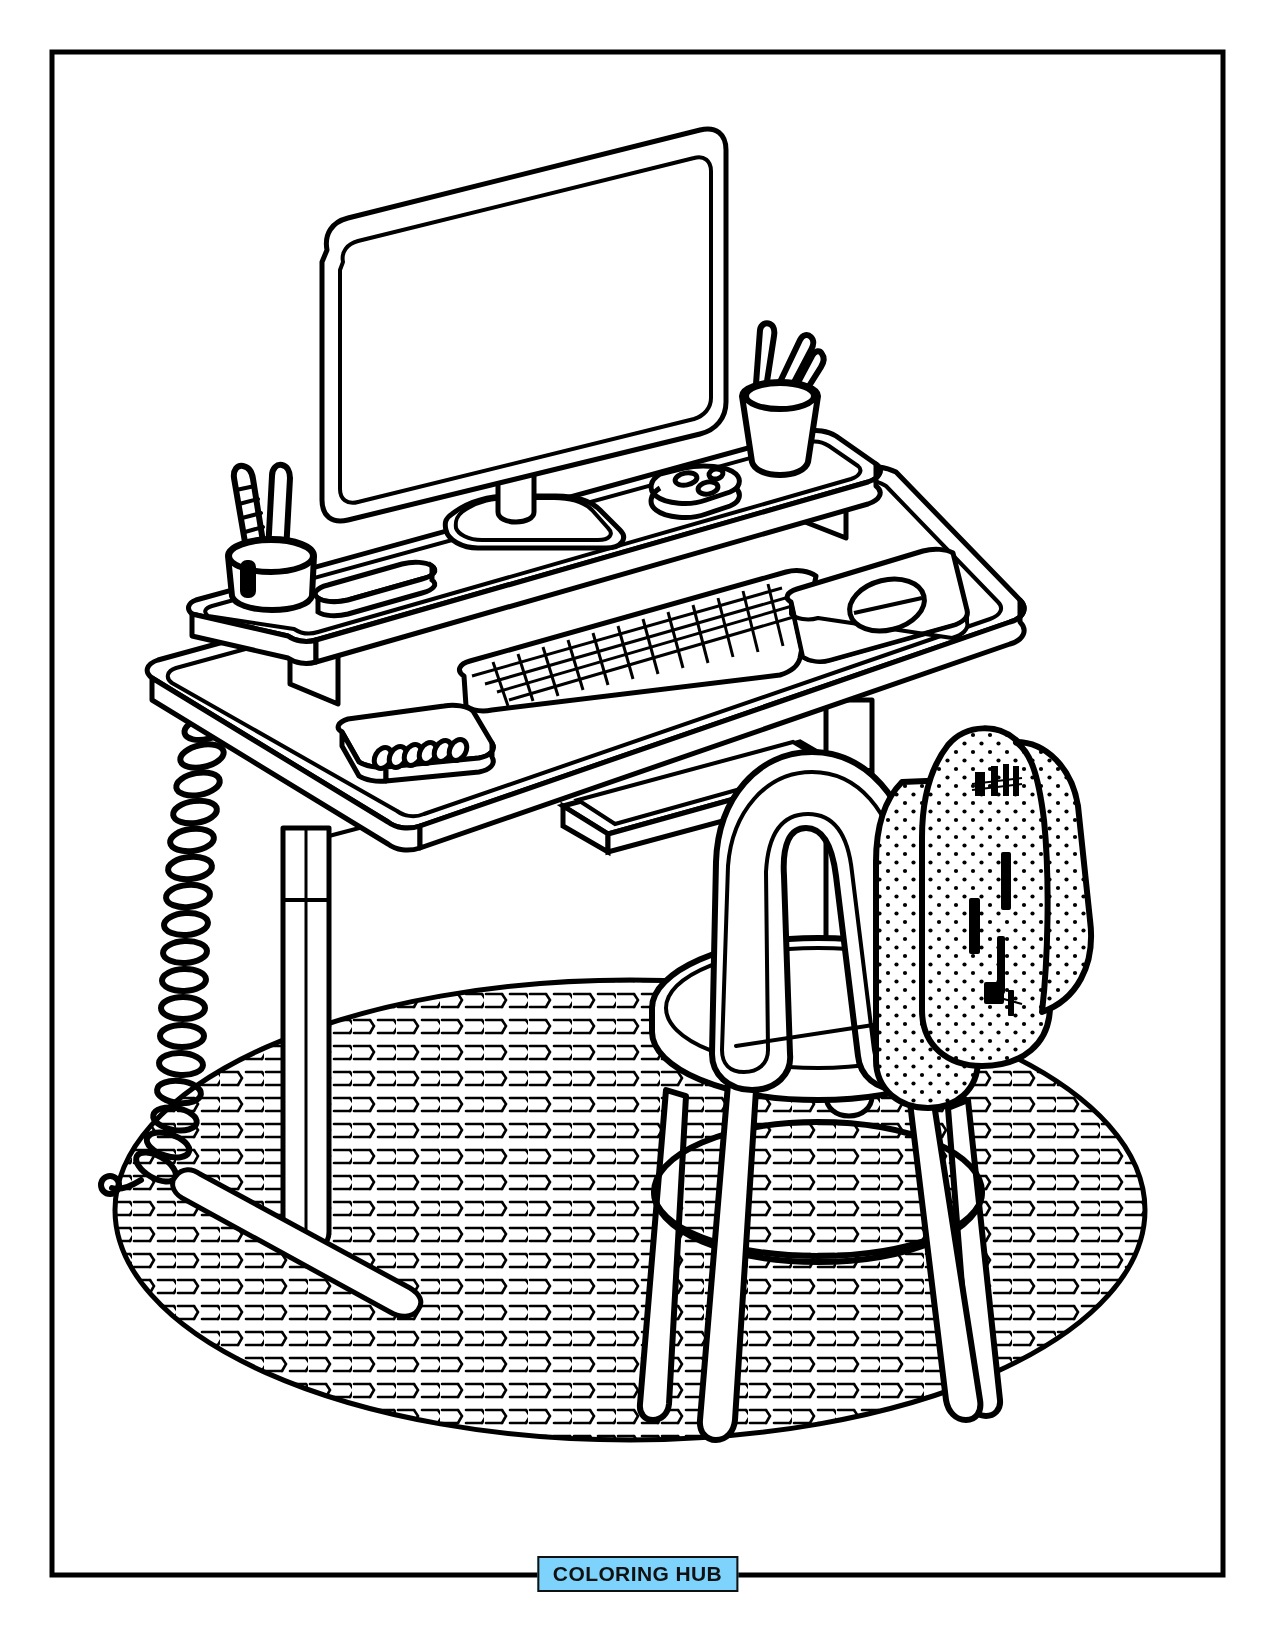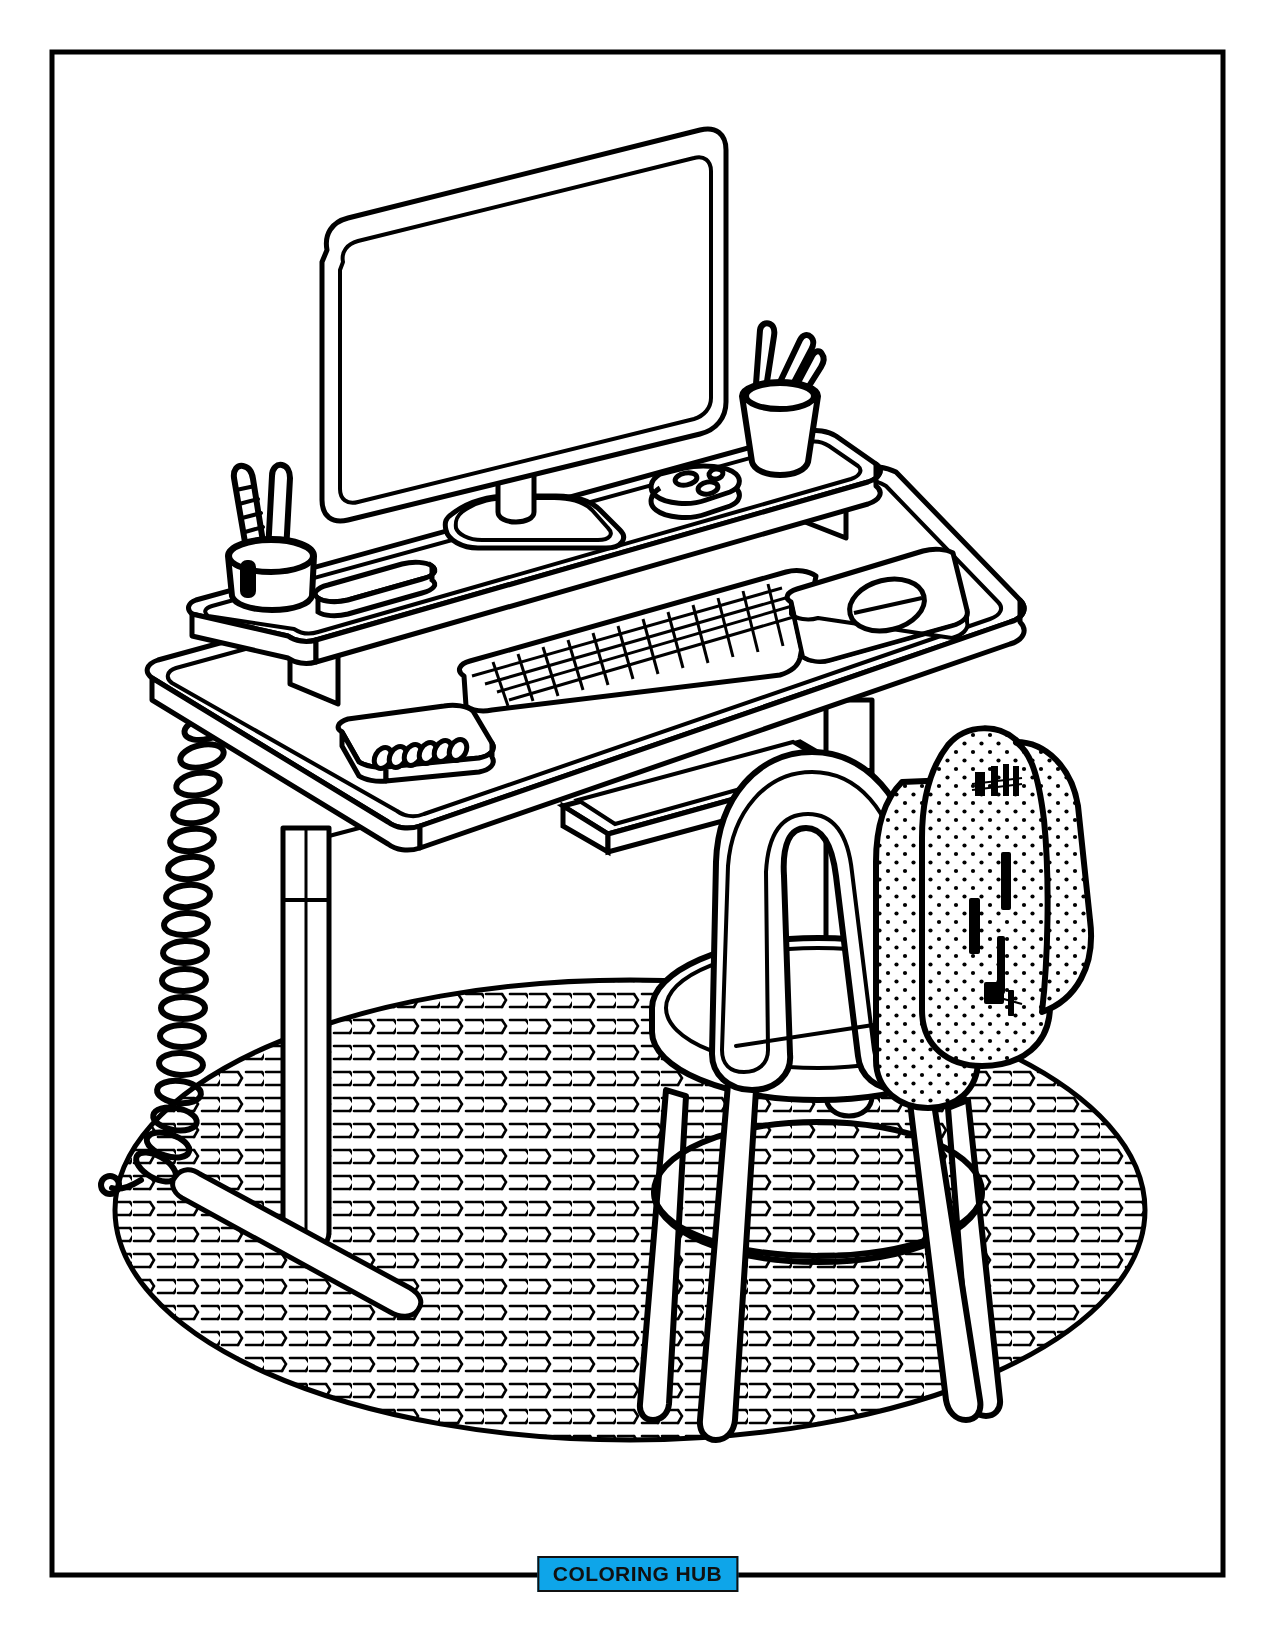--- a/index.html
+++ b/index.html
@@ -24,21 +24,21 @@
     position: absolute;
     left: 0; top: 0;
     width: 1275px;
     height: 1650px;
   }
   .logo-badge {
     position: absolute;
     left: 50%;
     transform: translateX(-50%);
     top: 1556px;
-    background: #0ea5e9;
+    background: #7dd3fc;
     border: 2px solid #111111;
     padding: 5px 14px 6px 14px;
     font-weight: bold;
     font-size: 21px;
     letter-spacing: 0.4px;
     color: #111111;
     font-family: "Liberation Sans", sans-serif;
     line-height: 1;
     white-space: nowrap;
     z-index: 5;

